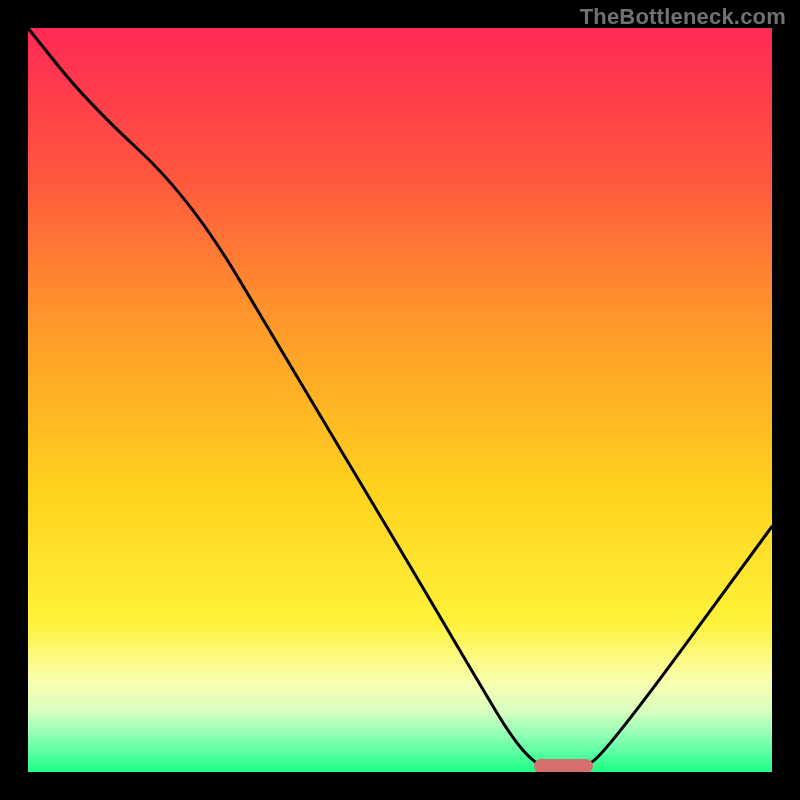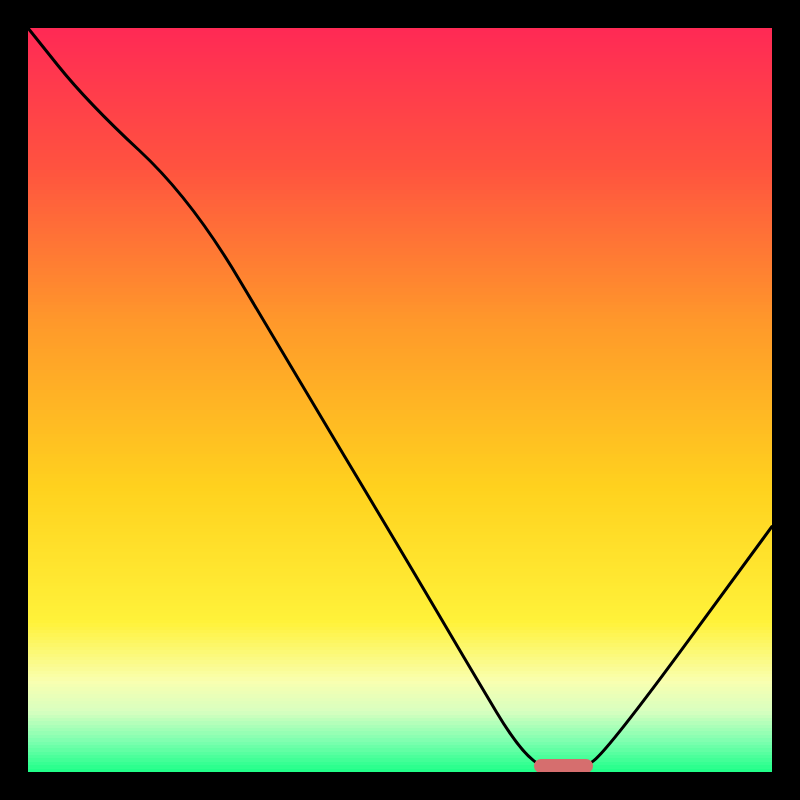--- a/index.html
+++ b/index.html
@@ -52,20 +52,21 @@
     font-weight: 600;
     color: #717171;
     letter-spacing: 0.2px;
     user-select: none;
   }
 </style>
 </head>
 <body>
 
 <div class="frame">
+  <div class="watermark">TheBottleneck.com</div>
   <div class="plot-area">
     <div class="gradient-bg" id="grad">
         <div class="strip" style="top:0px;height:3.981818181818182px;background:rgb(255,42,85)"></div>
         <div class="strip" style="top:3.381818181818182px;height:3.981818181818182px;background:rgb(255,43,84)"></div>
         <div class="strip" style="top:6.763636363636364px;height:3.981818181818182px;background:rgb(255,44,84)"></div>
         <div class="strip" style="top:10.145454545454545px;height:3.981818181818182px;background:rgb(255,45,83)"></div>
         <div class="strip" style="top:13.527272727272727px;height:3.981818181818182px;background:rgb(255,46,83)"></div>
         <div class="strip" style="top:16.90909090909091px;height:3.981818181818182px;background:rgb(255,47,82)"></div>
         <div class="strip" style="top:20.29090909090909px;height:3.981818181818182px;background:rgb(255,48,82)"></div>
         <div class="strip" style="top:23.672727272727272px;height:3.981818181818182px;background:rgb(255,49,81)"></div>

